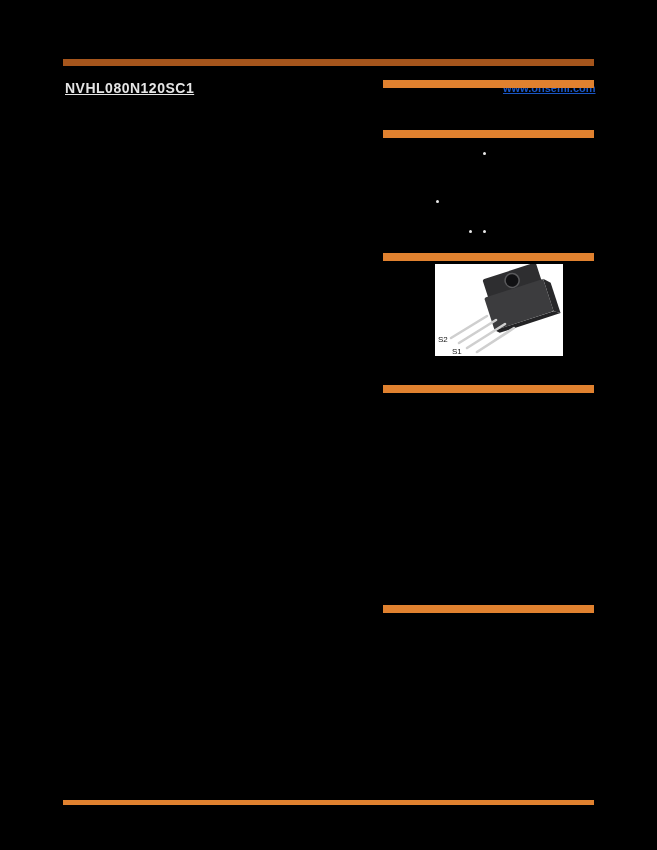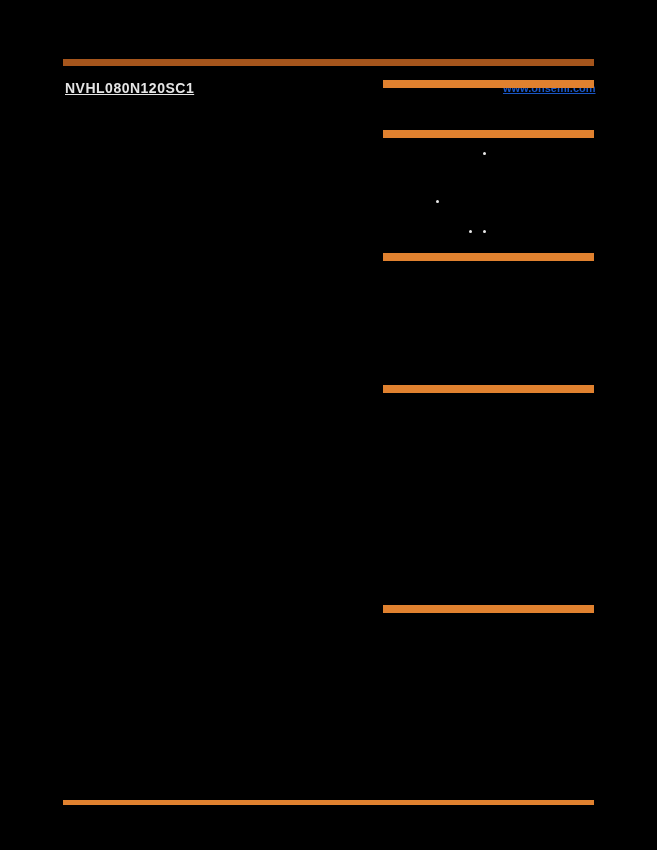--- a/index.html
+++ b/index.html
@@ -82,16 +82,40 @@
   <div class="sbar b2"></div>
   <div class="sbar b3"></div>
   <div class="sbar b4"></div>
   <div class="sbar b5"></div>
 
   <div class="dot d1"></div>
   <div class="dot d2"></div>
   <div class="dot d3"></div>
   <div class="dot d4"></div>
 
+  <div class="pkg-box">
+    <svg width="128" height="92" viewBox="0 0 128 92">
+      <rect x="0" y="0" width="128" height="92" fill="#ffffff"></rect>
+      <g transform="rotate(-18 82 38)">
+
+        <rect x="56" y="6" width="56" height="20" rx="2" fill="#2e2e30"></rect>
+        <circle cx="84" cy="16" r="7" fill="#111113" stroke="#5a5a5c" stroke-width="1.5"></circle>
+
+        <rect x="52" y="24" width="62" height="34" rx="2" fill="#3c3c3e"></rect>
+        <polygon points="114,24 120,30 120,62 114,58" fill="#28282a"></polygon>
+        <polygon points="52,58 114,58 120,62 56,62" fill="#232325"></polygon>
+      </g>
+
+      <g stroke="#cfcfcf" stroke-width="2.6" stroke-linecap="round">
+        <line x1="52" y1="52" x2="16" y2="74"></line>
+        <line x1="61" y1="56" x2="24" y2="79"></line>
+        <line x1="70" y1="60" x2="32" y2="84"></line>
+        <line x1="79" y1="64" x2="42" y2="88"></line>
+      </g>
+
+      <text x="3" y="78" font-size="8" font-family="Liberation Sans, sans-serif" fill="#111">S2</text>
+      <text x="17" y="90" font-size="8" font-family="Liberation Sans, sans-serif" fill="#111">S1</text>
+    </svg>
+  </div>
 
   <div class="footer-rule"></div>
 
 </div>
 
 </body></html>

